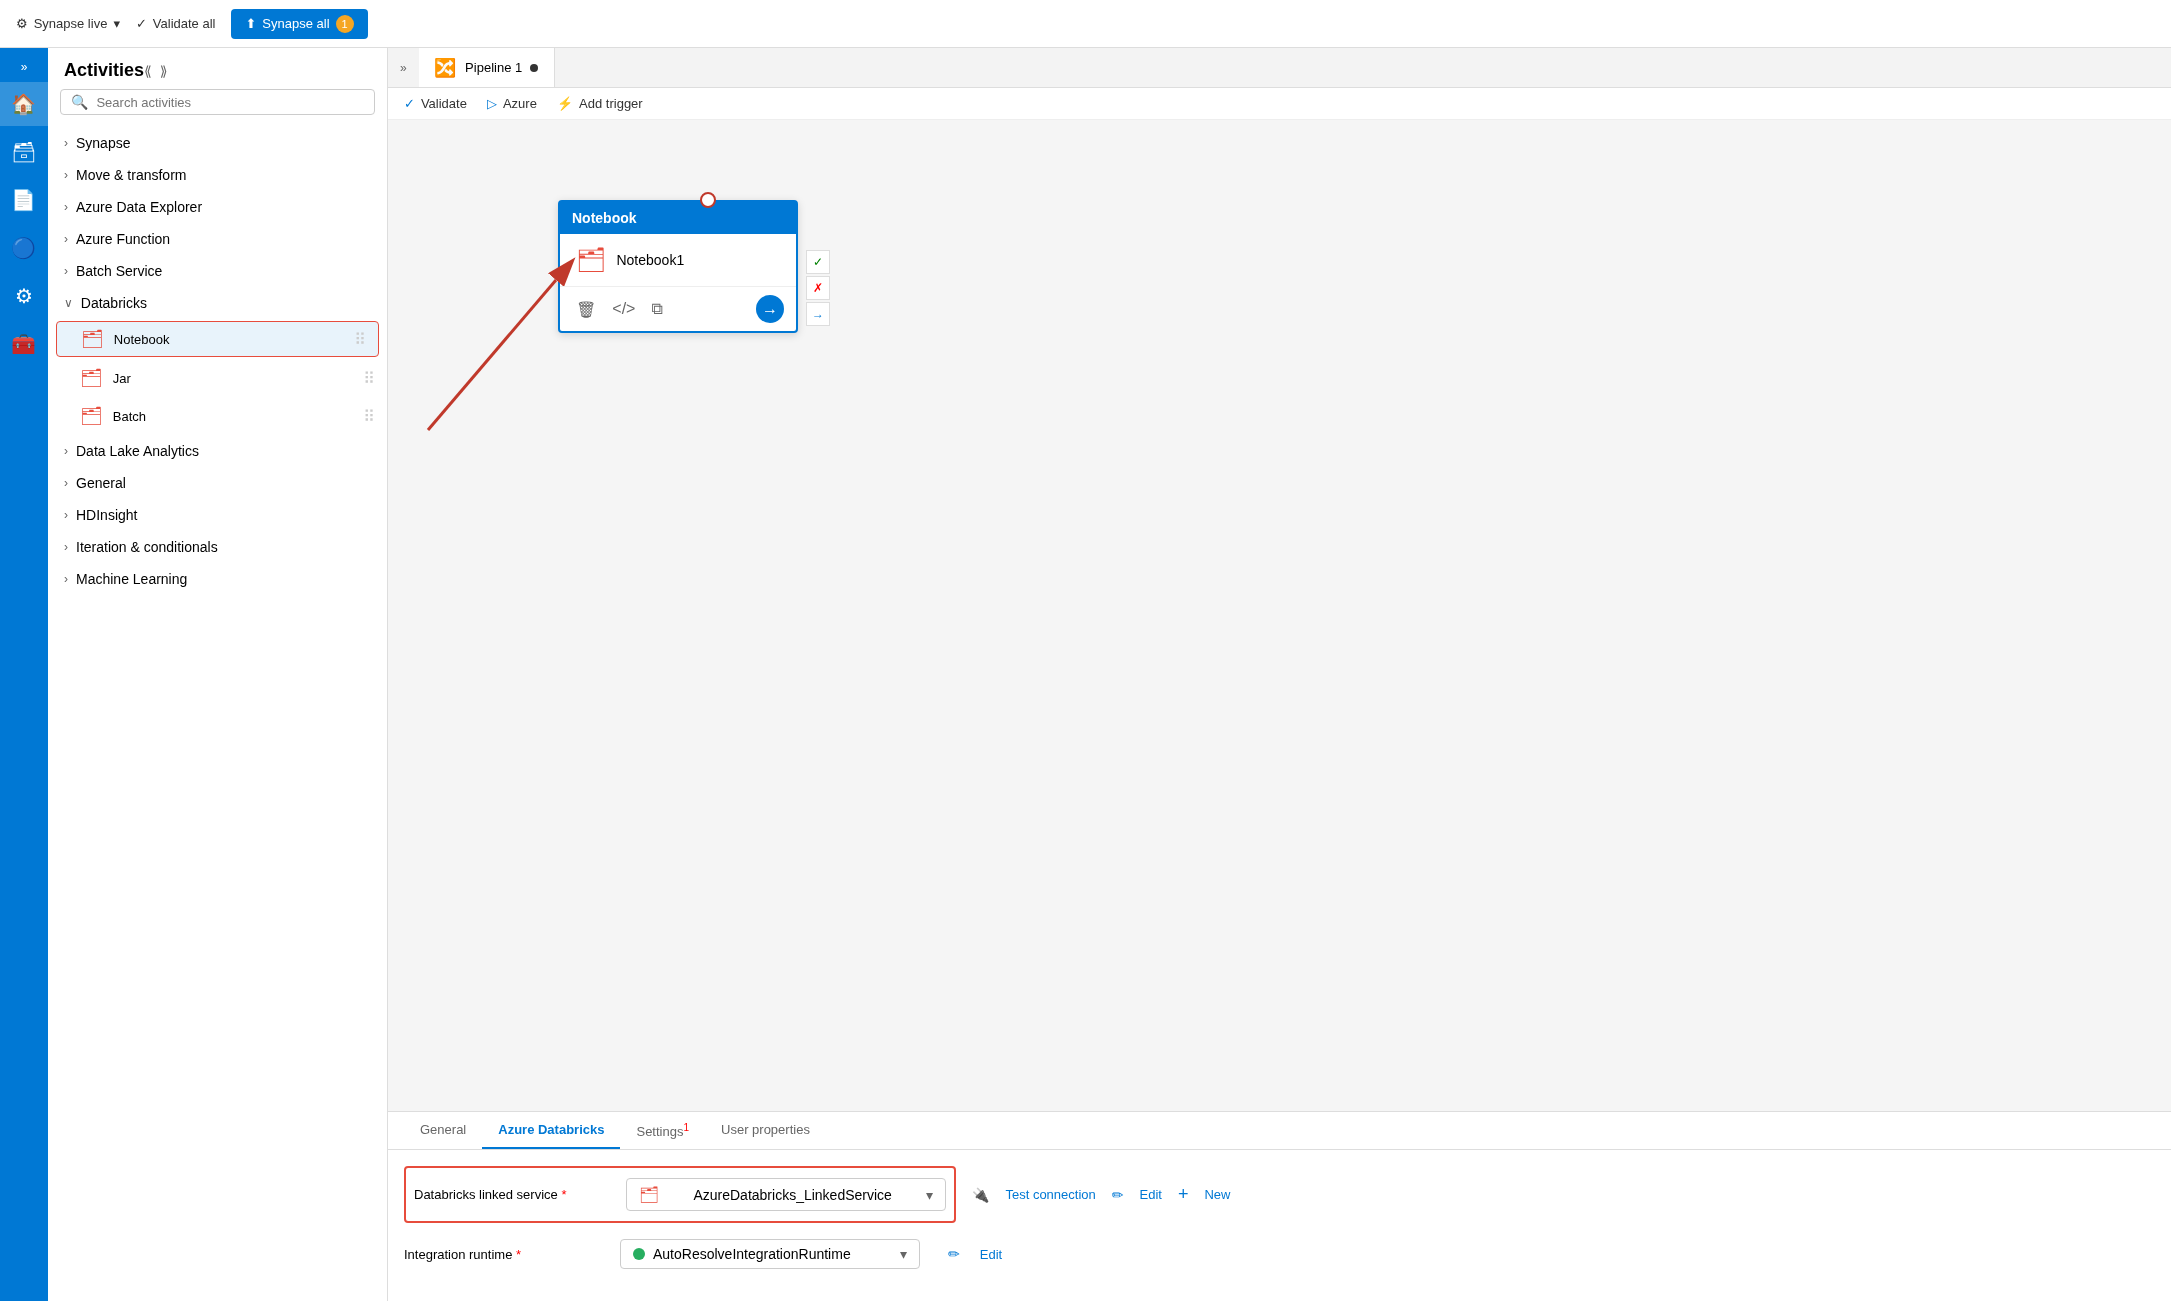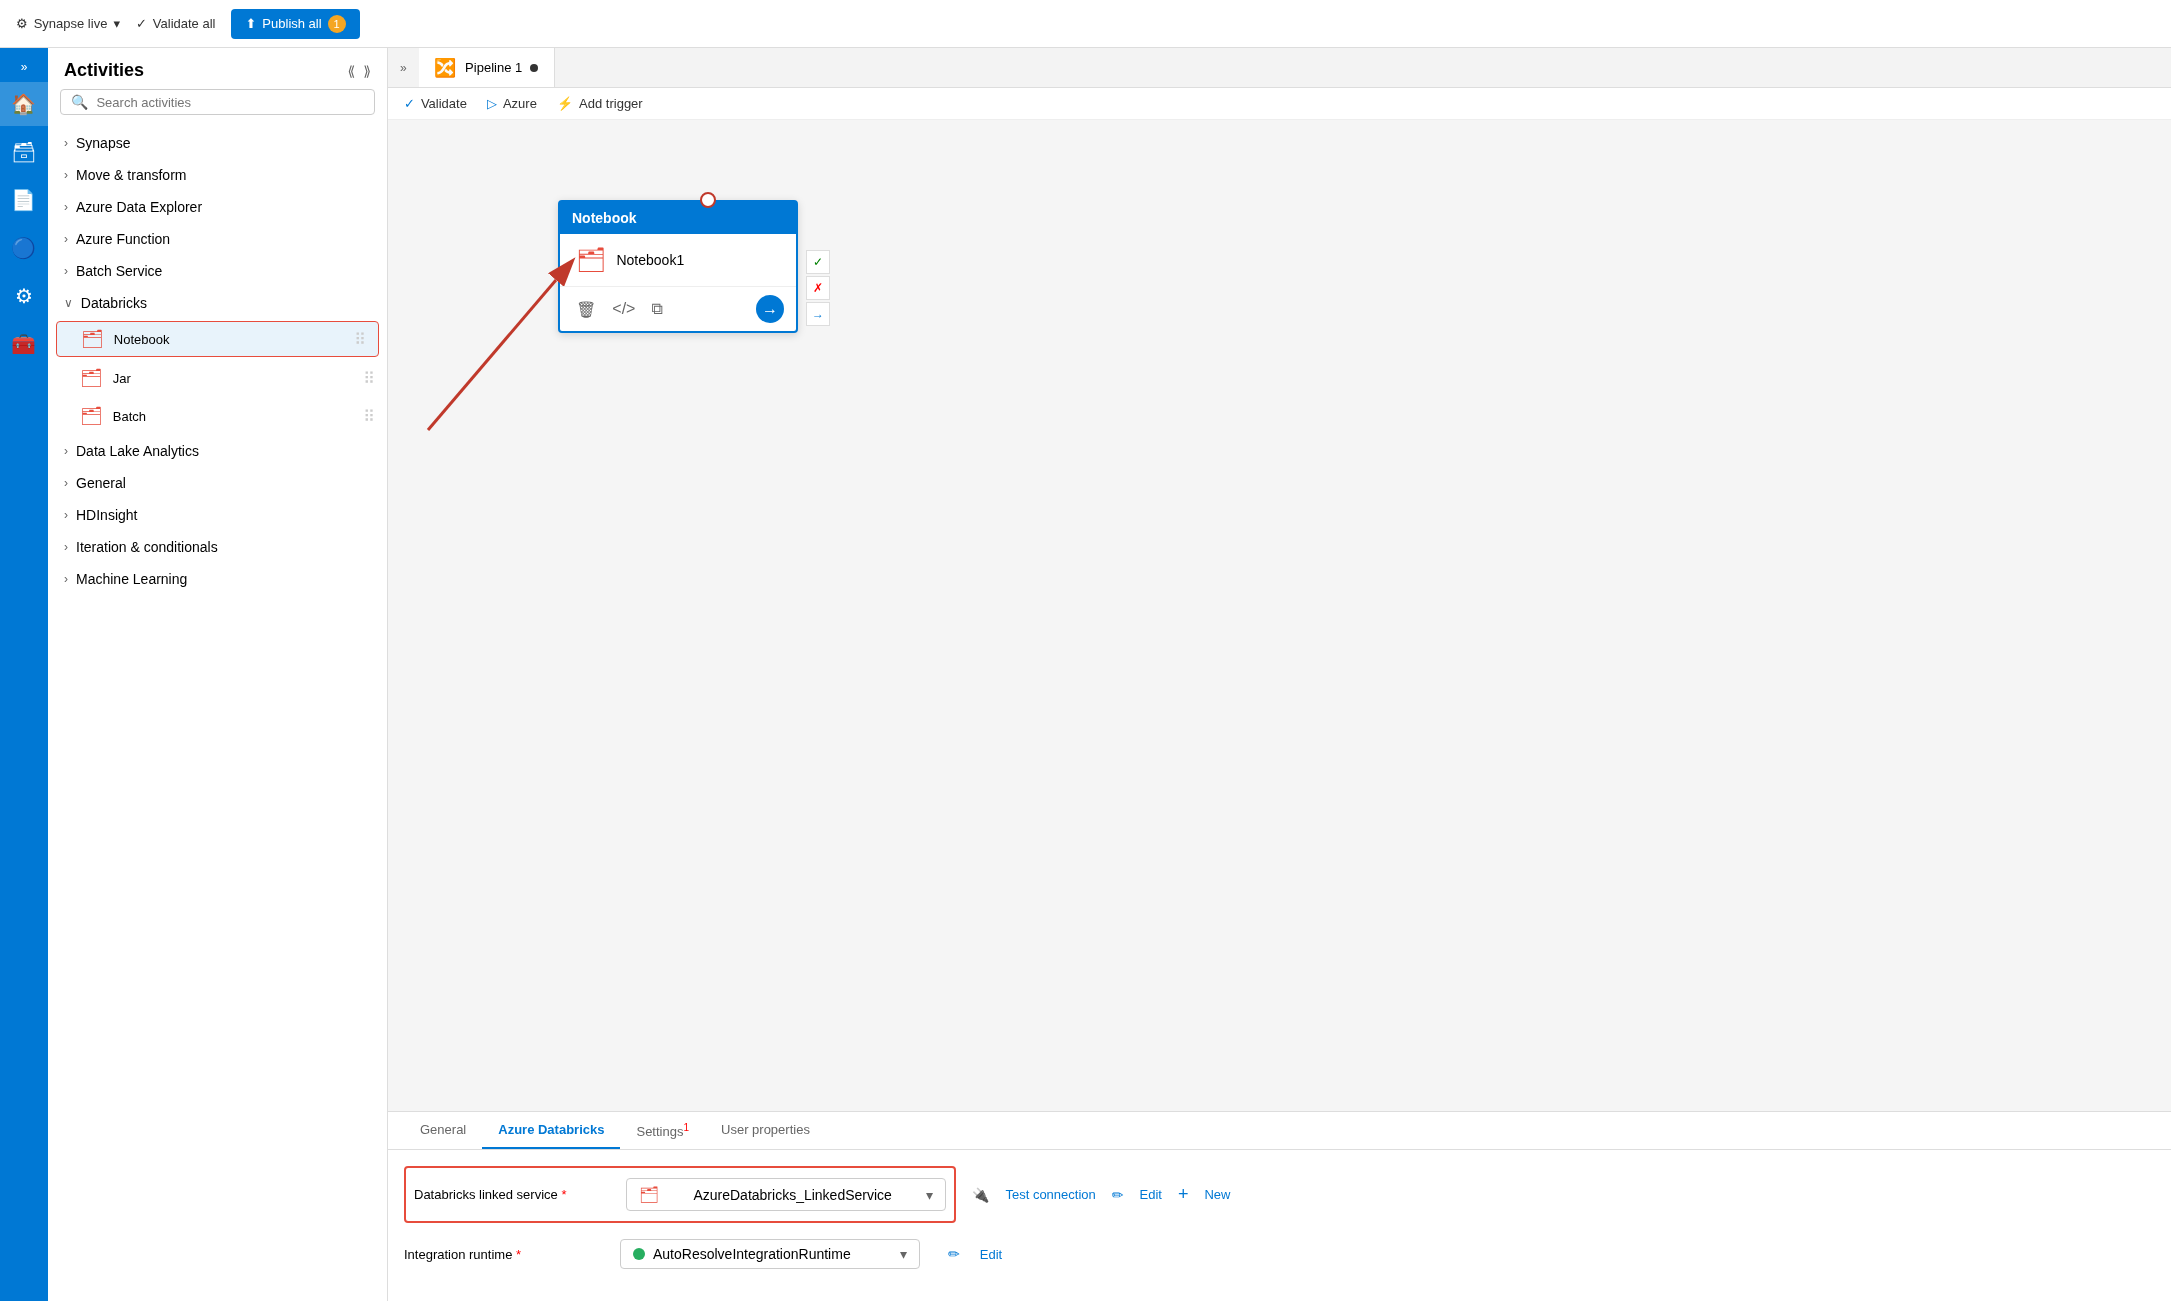--- a/index.html
+++ b/index.html
@@ -22,21 +22,21 @@
       width: 48px; background: #0078d4; display: flex; flex-direction: column; align-items: center; padding-top: 8px; gap: 4px; flex-shrink: 0;
     }
     .icon-sidebar .sidebar-icon { color: #fff; font-size: 20px; padding: 10px; cursor: pointer; width: 100%; text-align: center; }
     .icon-sidebar .sidebar-icon.active { background: rgba(255,255,255,0.2); }
     .sidebar-expand { color: #fff; font-size: 12px; padding: 4px; cursor: pointer; }
 
     
     .activities-panel {
       width: 340px; background: #fff; border-right: 1px solid #ddd; display: flex; flex-direction: column; flex-shrink: 0; overflow-y: auto;
     }
-    .activities-header { display: flex; align-items: center; justify-content: space-between; padding: 12px 16px 8px; }
+    .activities-header { display: flex; align-items: center; justify-content: flex-start; padding: 12px 16px 8px; }
     .activities-title { font-size: 18px; font-weight: 600; }
     .activities-controls { display: flex; gap: 8px; color: #666; cursor: pointer; }
     .search-box { margin: 0 12px 12px; display: flex; align-items: center; border: 1px solid #ccc; border-radius: 4px; padding: 4px 10px; gap: 8px; }
     .search-box input { border: none; outline: none; width: 100%; font-size: 13px; }
 
     
     .pipeline-tab-bar { display: flex; align-items: center; background: #f3f3f3; border-bottom: 1px solid #ddd; padding: 0 8px; height: 40px; flex-shrink: 0; }
     .pipeline-tab { display: flex; align-items: center; gap: 8px; padding: 0 16px; height: 100%; border-right: 1px solid #ddd; background: #fff; font-size: 13px; cursor: pointer; }
     .pipeline-tab .dot { width: 8px; height: 8px; background: #333; border-radius: 50%; }
 
@@ -118,21 +118,21 @@
     <span>⚙</span>
     <span>Synapse live</span>
     <span>▾</span>
   </div>
   <div class="top-bar-item">
     <span>✓</span>
     <span>Validate all</span>
   </div>
   <button class="btn-publish">
     <span>⬆</span>
-    <span>Publish all</span>
+    <span>Synapse all</span>
     <span class="badge">1</span>
   </button>
 </div>
 
 <div class="main-layout">
 
   <div class="icon-sidebar">
     <div class="sidebar-expand">»</div>
     <div class="sidebar-icon active">🏠</div>
     <div class="sidebar-icon">🗃</div>

